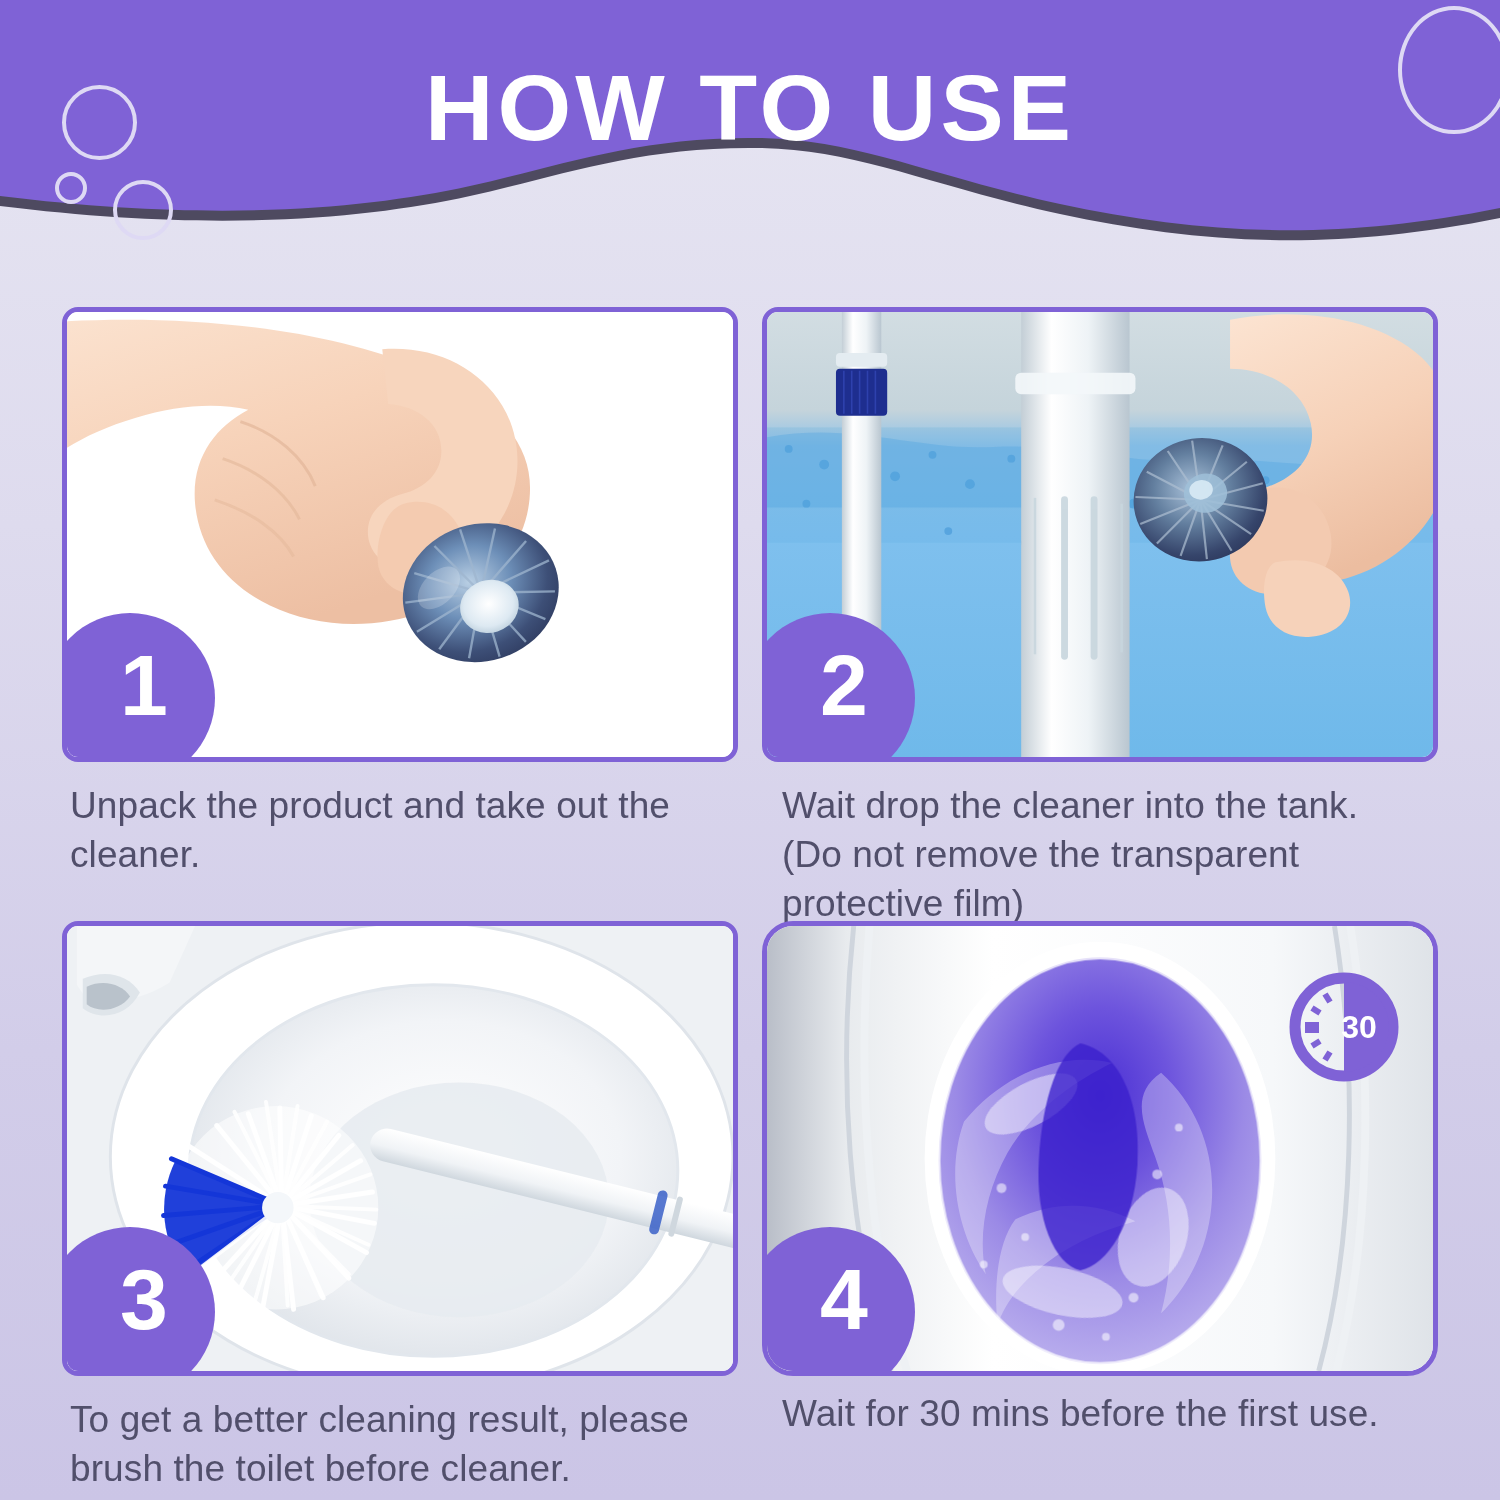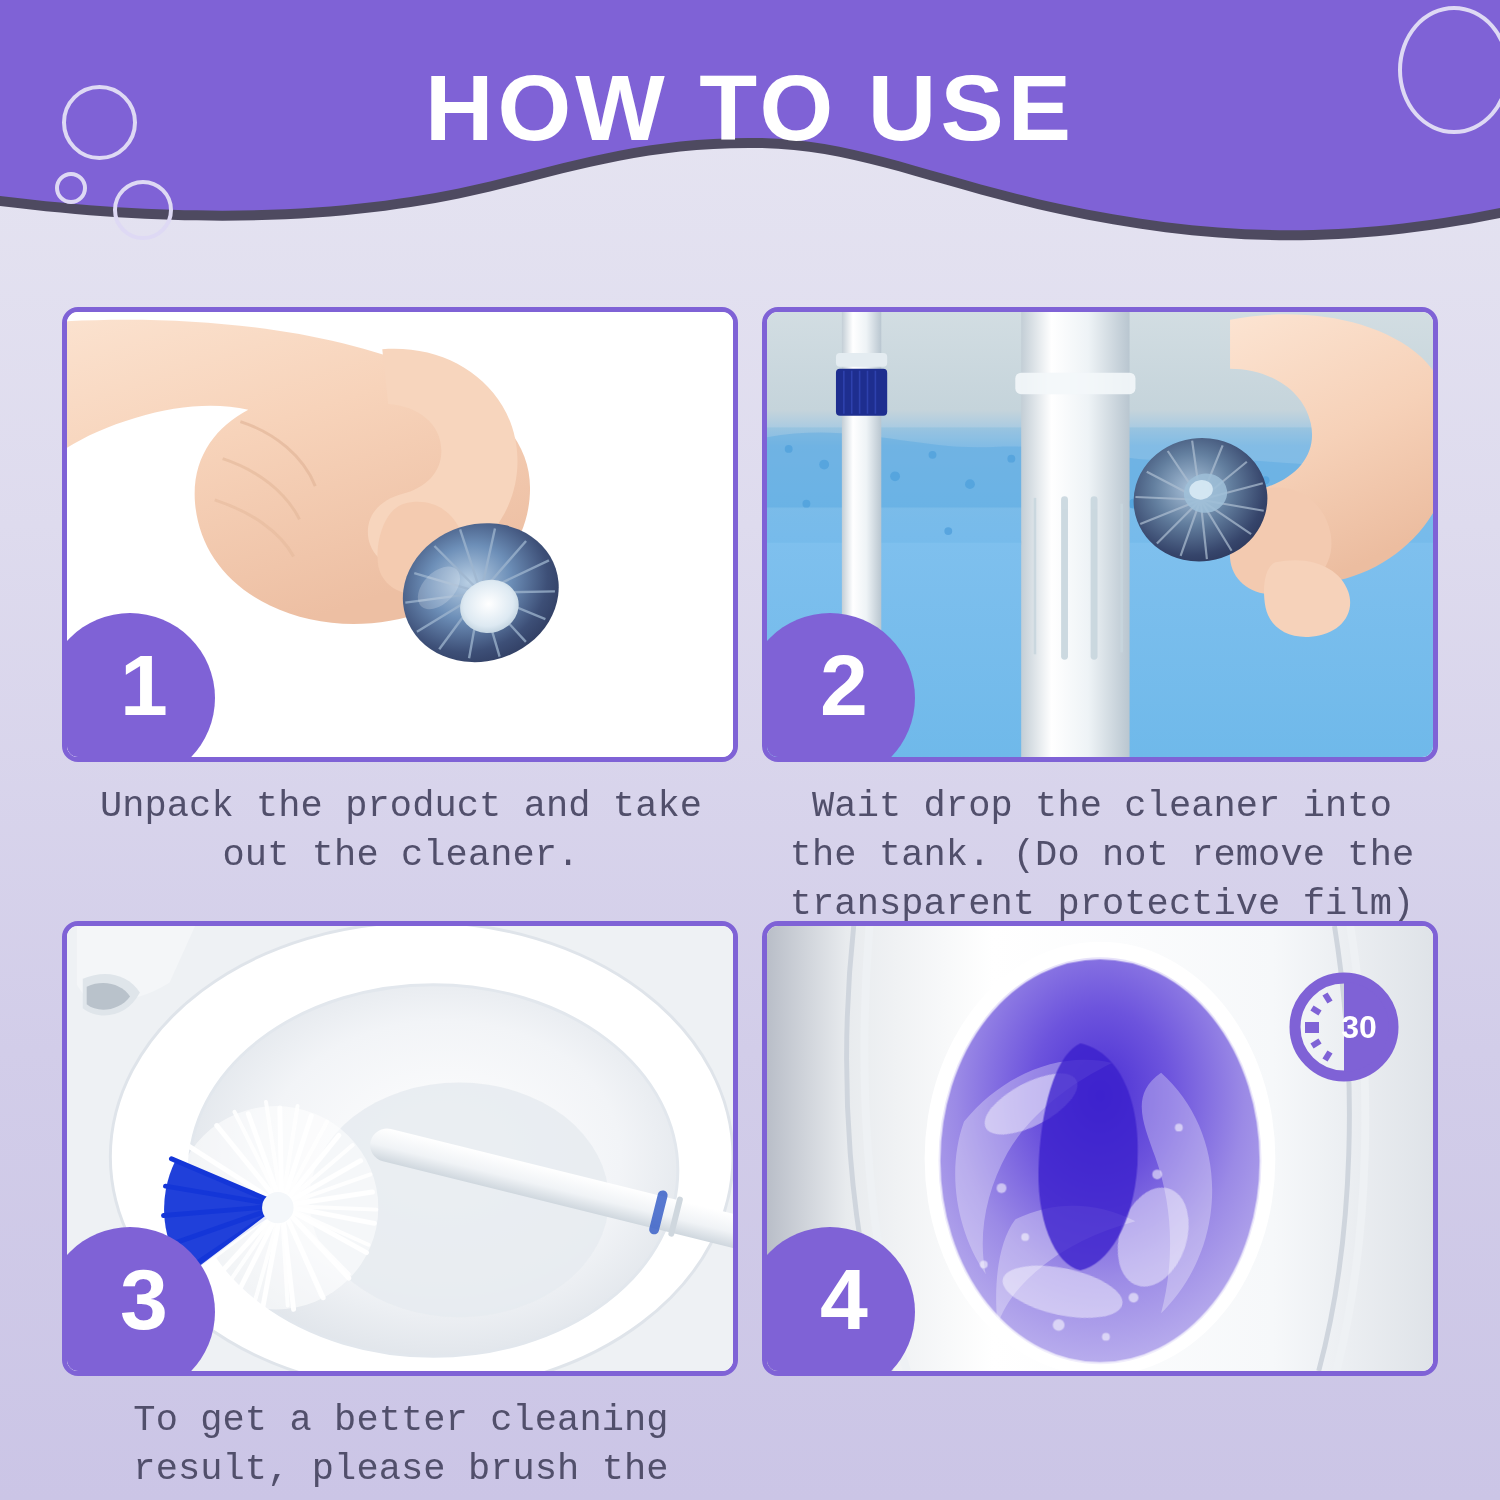--- a/index.html
+++ b/index.html
@@ -77,23 +77,23 @@
     font-size:86px;
     font-weight:bold;
     display:flex;
     align-items:center;
     justify-content:center;
     line-height:1;
     z-index:6;
   }
   .caption {
     position:absolute;
-    text-align:center;
+    text-align:left;
     color:#514f6b;
-    font-family:Liberation Mono, monospace;
+    font-family:Liberation Sans, sans-serif;
     font-size:37px;
     line-height:1.32;
     letter-spacing:0.1px;
   }
 
   
   #timer-badge {
     position:absolute;
     z-index:7;
   }
@@ -418,21 +418,21 @@
           </g>
         </svg>
         <div class="badge" style="left:-22px; bottom:-26px; width:170px; height:170px; padding-left:28px; padding-bottom:26px;">
           <span>3</span>
         </div>
       </div>
     </div>
     <p class="caption" style="left:70px; top:1396px; width:662px;">To get a better cleaning result, please brush the toilet before cleaner.</p>
 
     <div class="step" style="left:762px; top:921px; width:676px; height:455px;">
-      <div class="panel" style="width:676px; height:455px;">
+      <div class="panel" style="width:676px; height:455px;border-radius:31px;">
         <svg class="panel-art" viewBox="0 0 676 455" preserveAspectRatio="none">
           <defs>
             <linearGradient id="porc4" x1="0" y1="0" x2="1" y2="0">
               <stop offset="0%" stop-color="#b9bec8"></stop>
               <stop offset="12%" stop-color="#e8ebee"></stop>
               <stop offset="34%" stop-color="#ffffff"></stop>
               <stop offset="76%" stop-color="#f6f8fa"></stop>
               <stop offset="100%" stop-color="#dfe3e8"></stop>
             </linearGradient>
             <radialGradient id="water4" cx="50%" cy="34%" r="72%">
@@ -495,15 +495,16 @@
             <rect x="20" y="54" width="14" height="11" fill="#7f62d6"></rect>
             <text x="74" y="70" text-anchor="middle" fill="#ffffff" font-family="Liberation Sans, sans-serif" font-size="32" font-weight="bold">30</text>
           </svg>
         </div>
 
         <div class="badge" style="left:-22px; bottom:-26px; width:170px; height:170px; padding-left:28px; padding-bottom:26px;">
           <span>4</span>
         </div>
       </div>
     </div>
+    <p class="caption" style="left:782px; top:1390px; width:640px;">Wait for 30 mins before the first use.</p>
 
   </div>
 </div>
 
 </body></html>

